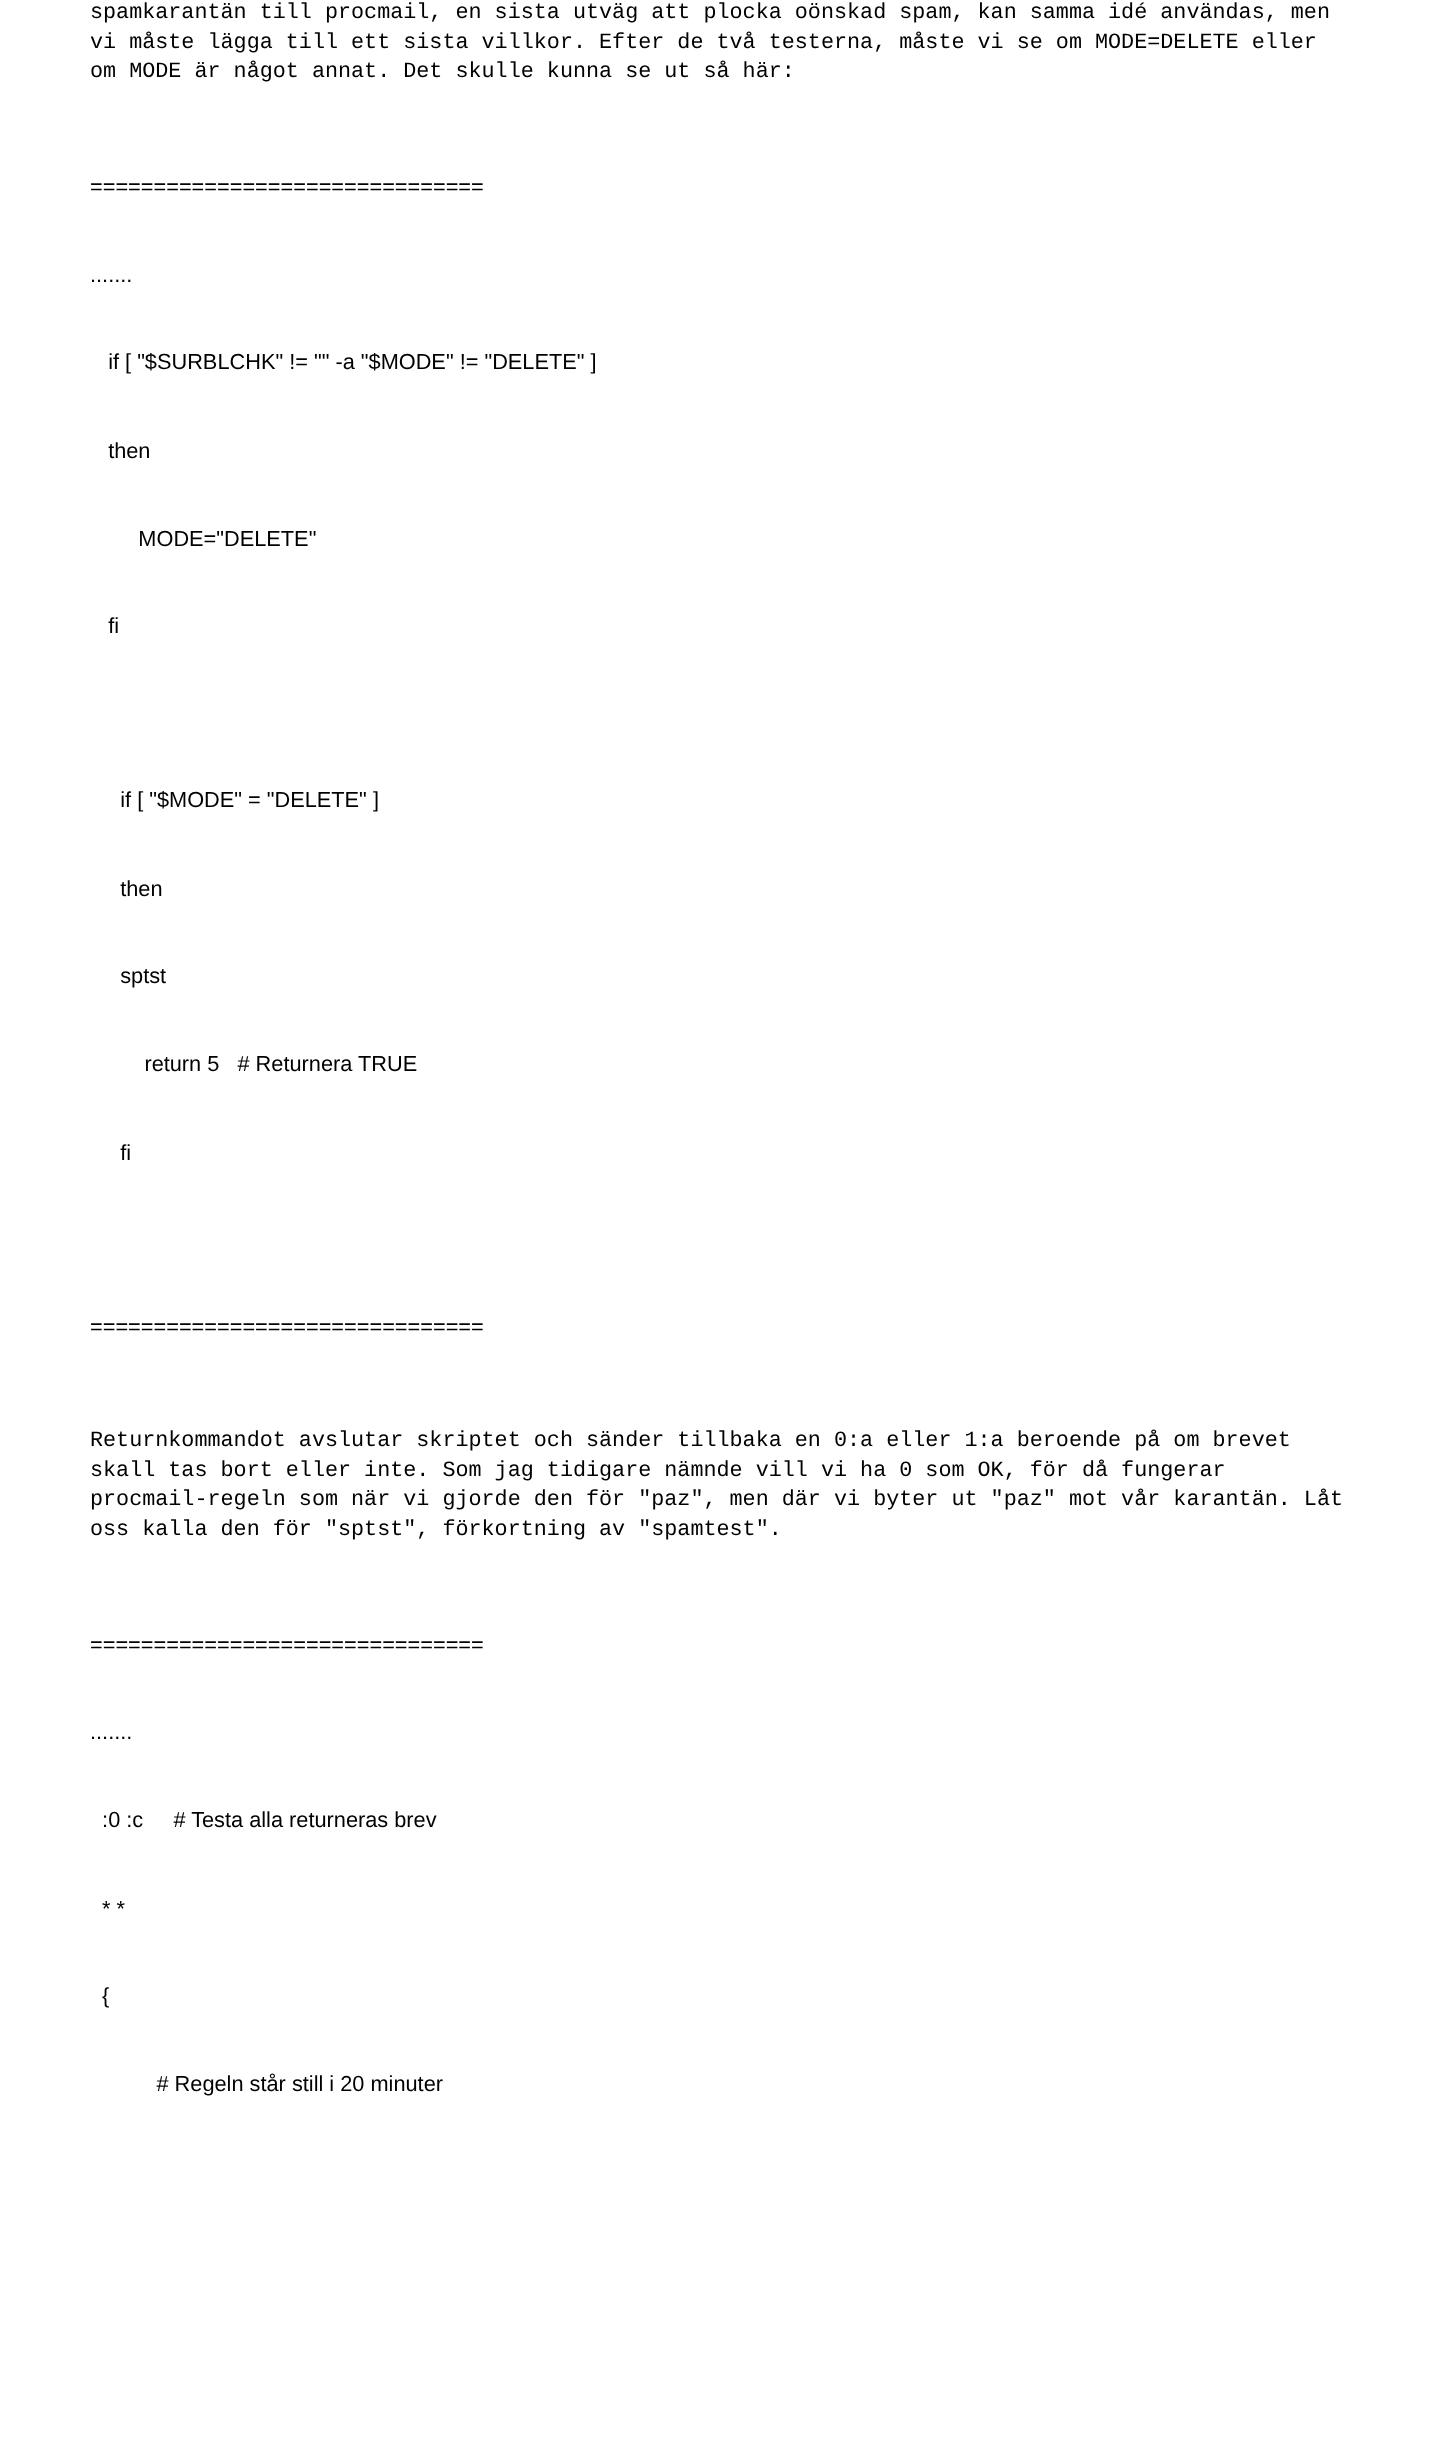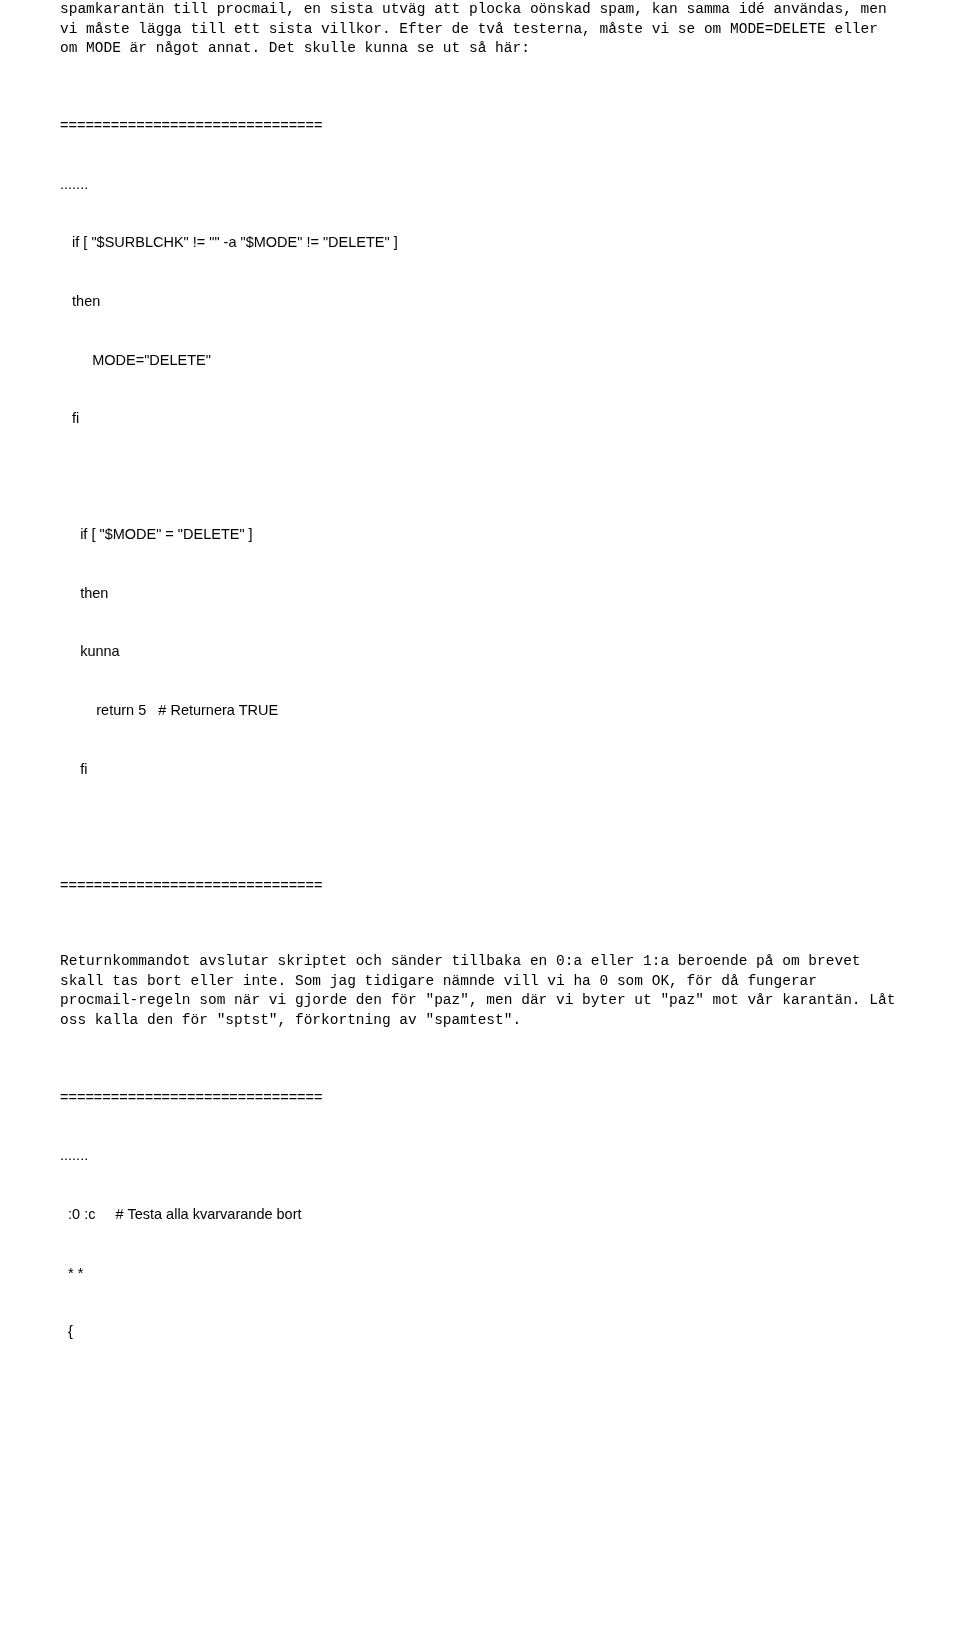--- a/index.html
+++ b/index.html
@@ -41,37 +41,38 @@
     <div>.......</div>
     <div>   if [ "$SURBLCHK" != "" -a "$MODE" != "DELETE" ]</div>
     <div>   then</div>
     <div>        MODE="DELETE"</div>
     <div>   fi</div>
   </div>
 
   <div class="code">
     <div>     if [ "$MODE" = "DELETE" ]</div>
     <div>     then</div>
-    <div>     kunna</div>
+    <div>     sptst</div>
     <div>         return 5   # Returnera TRUE</div>
     <div>     fi</div>
   </div>
 
   <div class="code">
     <div>===============================</div>
   </div>
 
   <p class="para">Returnkommandot avslutar skriptet och sänder tillbaka en 0:a eller 1:a beroende på om brevet skall tas bort eller inte. Som jag tidigare nämnde vill vi ha 0 som OK, för då fungerar procmail-regeln som när vi gjorde den för "paz", men där vi byter ut "paz" mot vår karantän. Låt oss kalla den för "sptst", förkortning av "spamtest".</p>
 
   <div class="code">
     <div>===============================</div>
     <div>.......</div>
-    <div>  :0 :c     # Testa alla kvarvarande bort</div>
+    <div>  :0 :c     # Testa alla returneras brev</div>
     <div>  * *</div>
     <div>  {</div>
+    <div>           # Regeln står still i 20 minuter</div>
     
     
     
     
     
     
     
   </div>
 
 </div>

